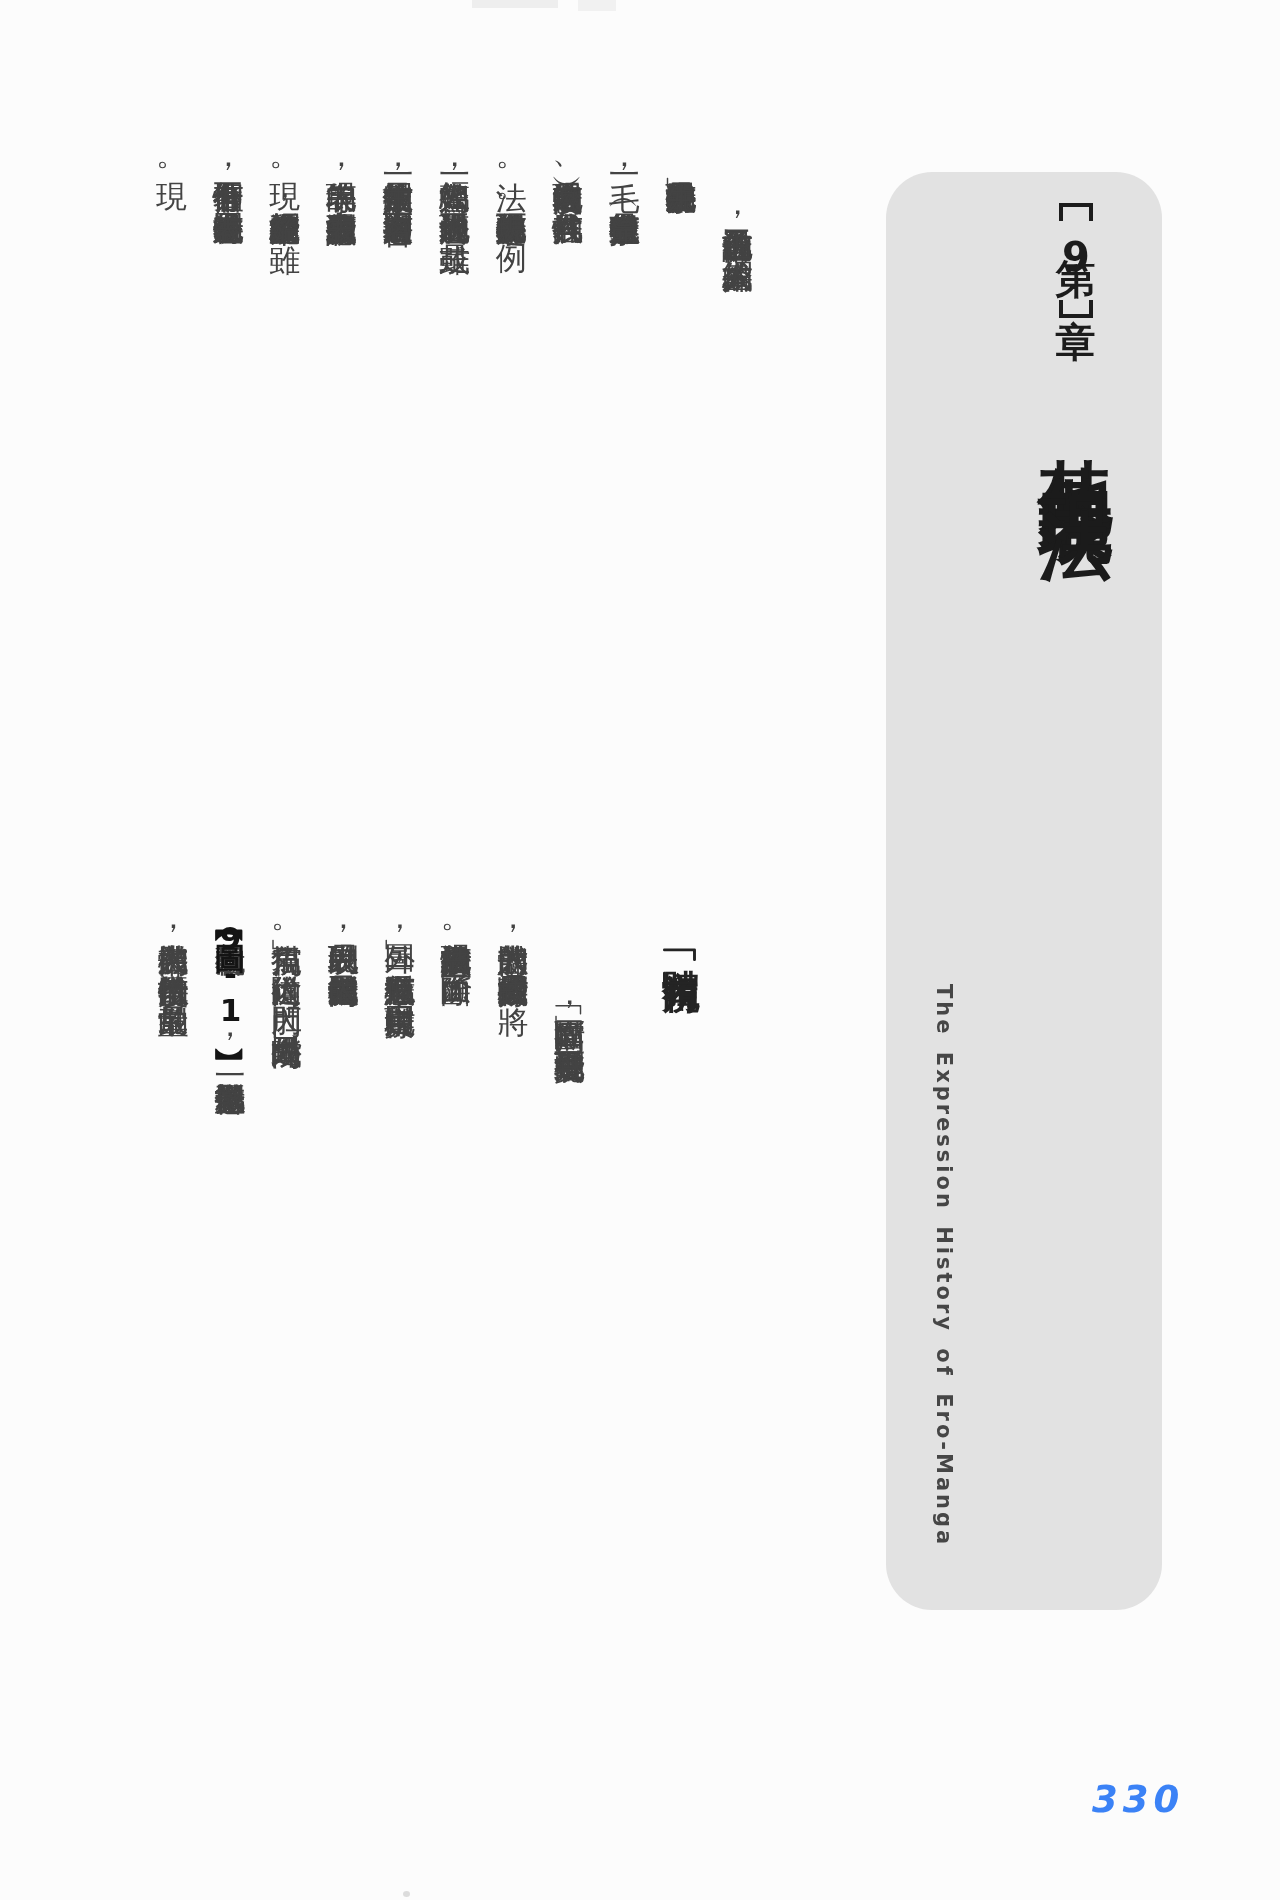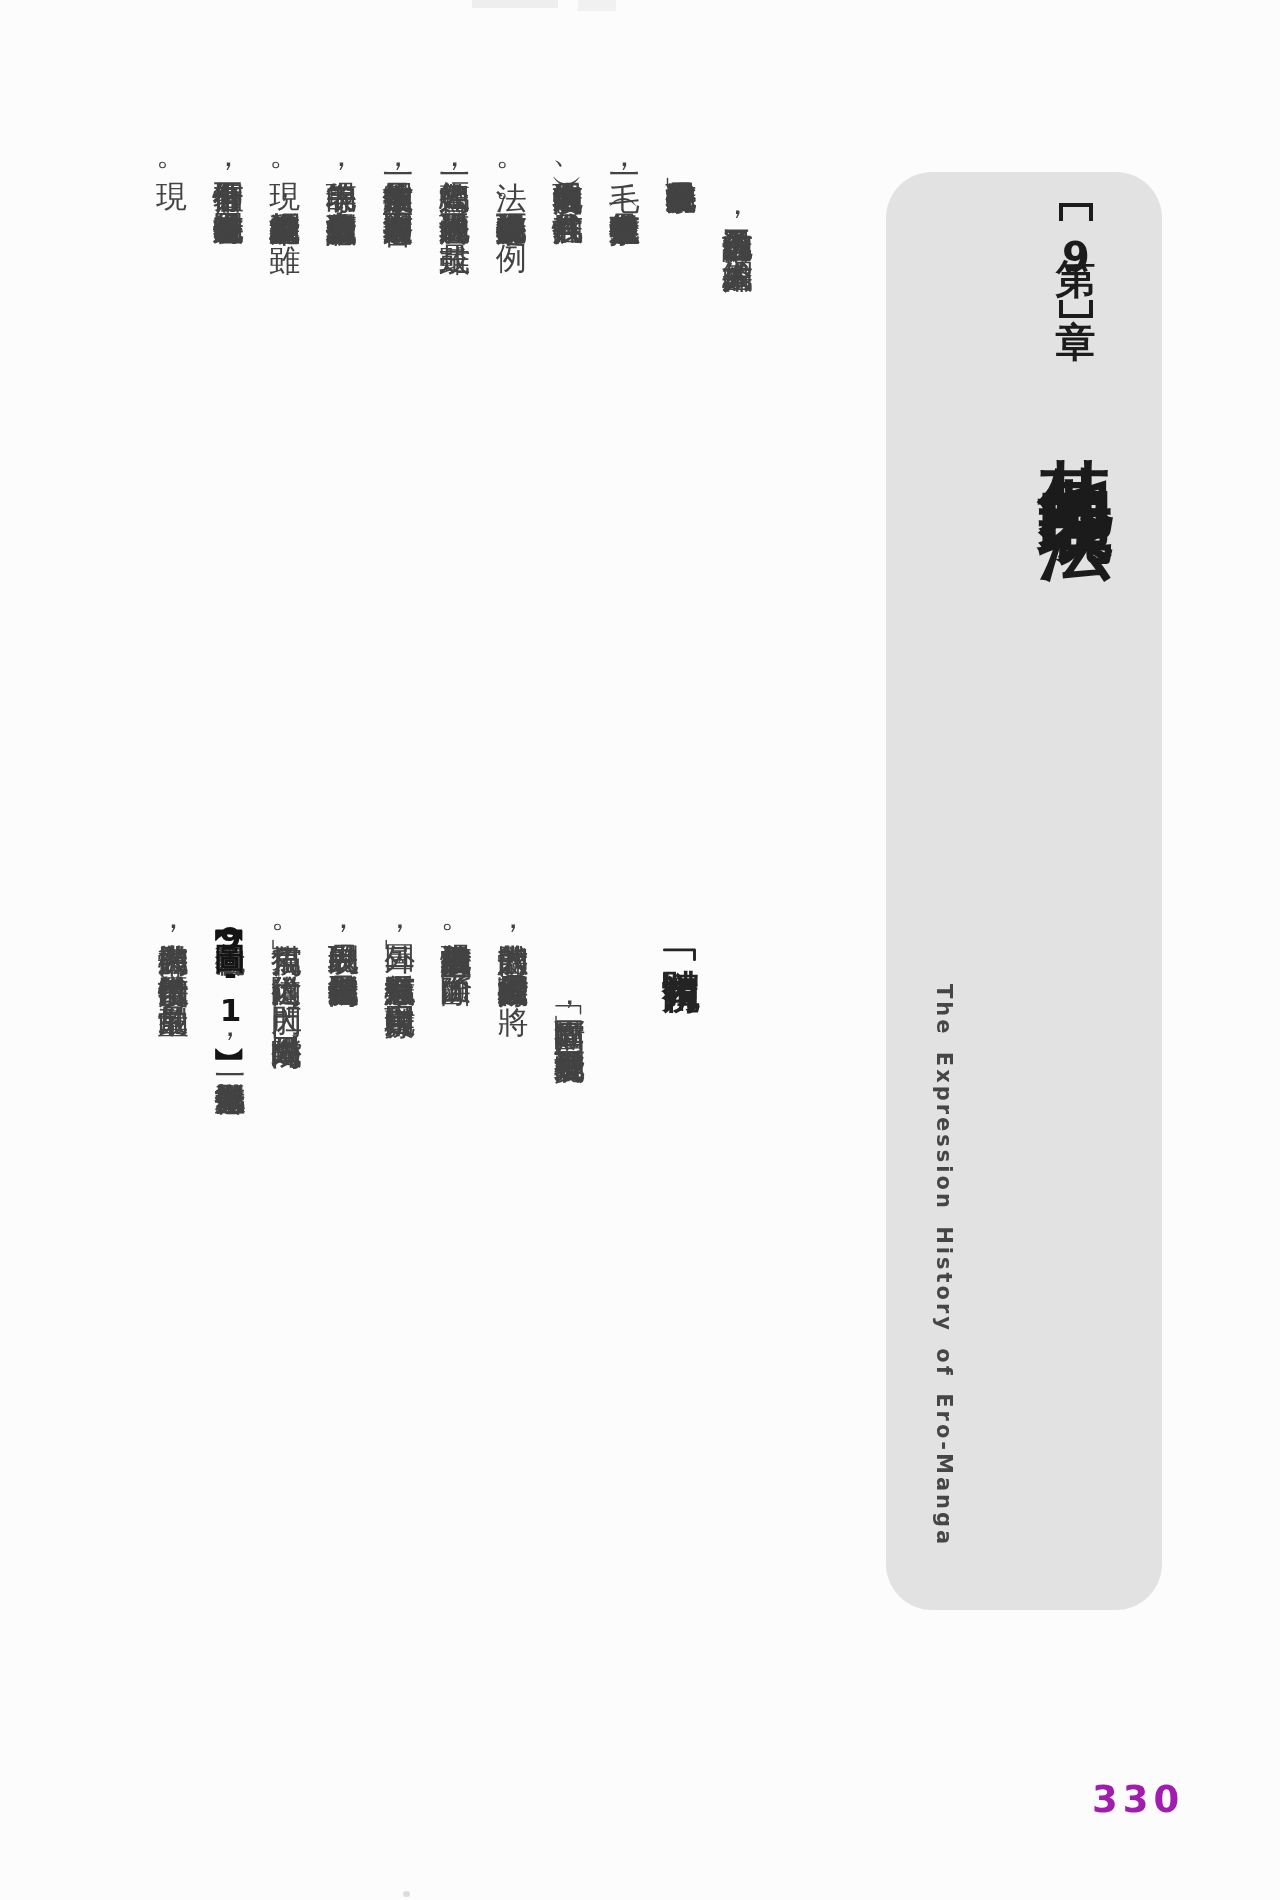--- a/index.html
+++ b/index.html
@@ -60,21 +60,21 @@
   .sec-heading{
     position:absolute;left:655px;top:937px;
     writing-mode:vertical-rl;text-orientation:mixed;
     font-family:"DejaVu Sans", sans-serif;font-weight:900;
     font-size:38px;line-height:52px;letter-spacing:2px;color:#242424;
     white-space:nowrap;
   }
   .pagenum{
     position:absolute;left:1092px;top:1778px;
     font-family:"DejaVu Sans", sans-serif;font-weight:700;
-    font-size:37px;letter-spacing:5px;color:#a21caf;
+    font-size:37px;letter-spacing:5px;color:#3b82f6;font-style:italic;
   }
   
   .smudge-a{position:absolute;left:472px;top:0;width:86px;height:8px;background:#eeeeee;}
   .smudge-b{position:absolute;left:578px;top:0;width:38px;height:11px;background:#f1f1f1;}
   .speck{position:absolute;left:403px;top:1891px;width:7px;height:6px;background:#dcdcdc;border-radius:50%;}
 </style>
 </head>
 <body>
 
 <div class="page">

